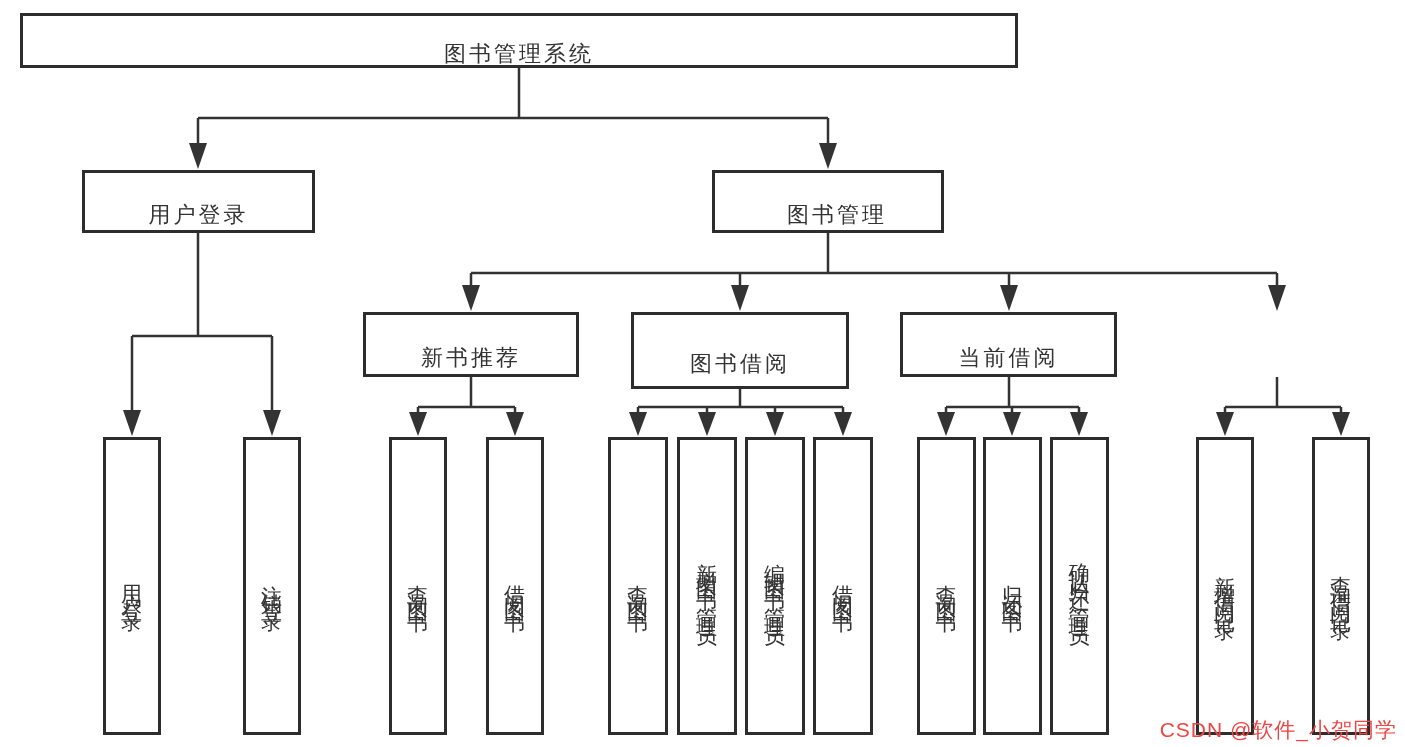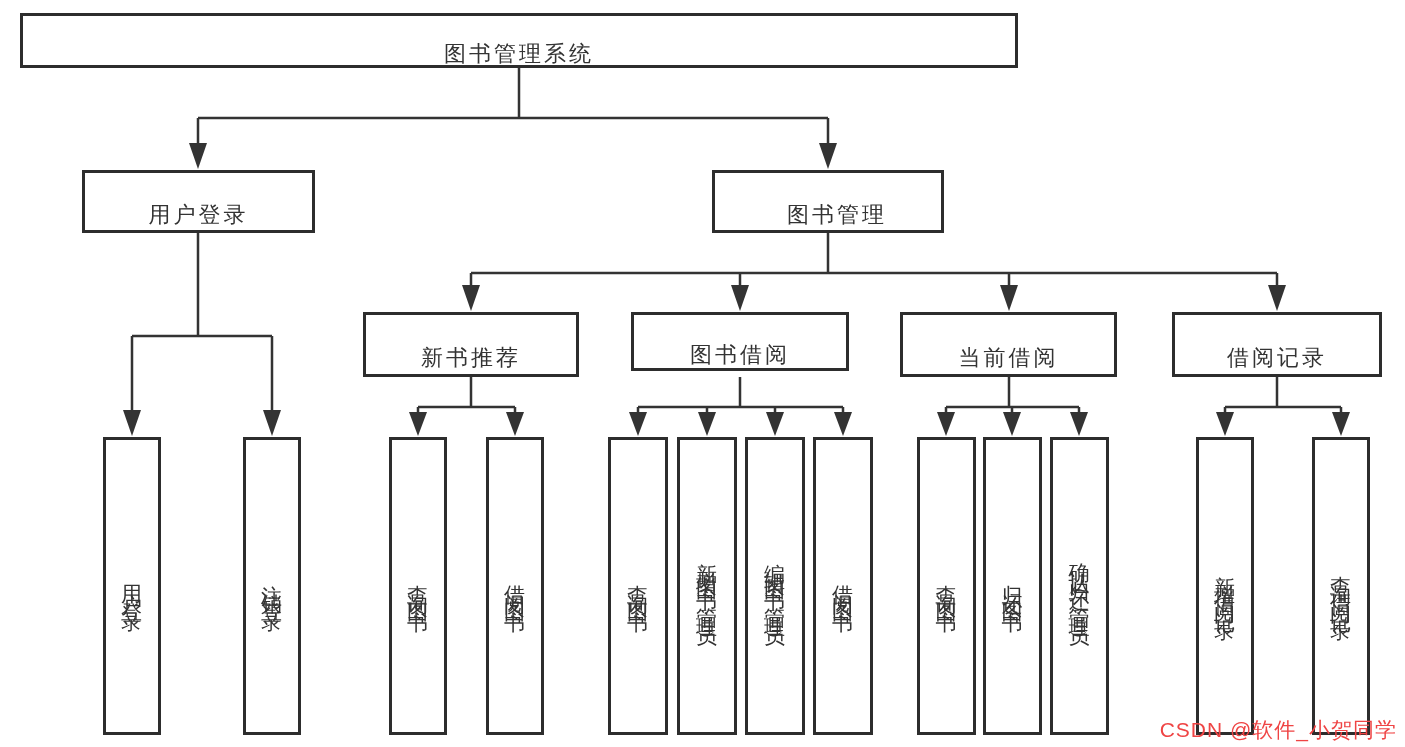--- a/index.html
+++ b/index.html
@@ -107,28 +107,25 @@
   <div class="node" style="left:82px; top:170px; width:233px; height:63px;">
     <span class="hlabel">用户登录</span>
   </div>
   <div class="node" style="left:712px; top:170px; width:232px; height:63px;padding-left:18px;">
     <span class="hlabel">图书管理</span>
   </div>
 
   <div class="node" style="left:363px; top:312px; width:216px; height:65px;align-items:center;">
     <span class="hlabel">新书推荐</span>
   </div>
-  <div class="node" style="left:631px; top:312px; width:218px; height:59px;">
+  <div class="node" style="left:631px; top:312px; width:218px; height:77px;">
     <span class="hlabel">图书借阅</span>
   </div>
   <div class="node" style="left:900px; top:312px; width:217px; height:65px;">
     <span class="hlabel">当前借阅</span>
-  </div>
-  <div class="node" style="left:1172px; top:312px; width:210px; height:65px;">
-    <span class="hlabel">借阅记录</span>
   </div>
 
   <div class="node leaf" style="left:103px; top:437px; width:58px; height:298px;">
     <span class="vlabel">用户登录</span>
   </div>
   <div class="node leaf" style="left:243px; top:437px; width:58px; height:298px;">
     <span class="vlabel">注销登录</span>
   </div>
 
   <div class="node leaf" style="left:389px; top:437px; width:58px; height:298px;">

